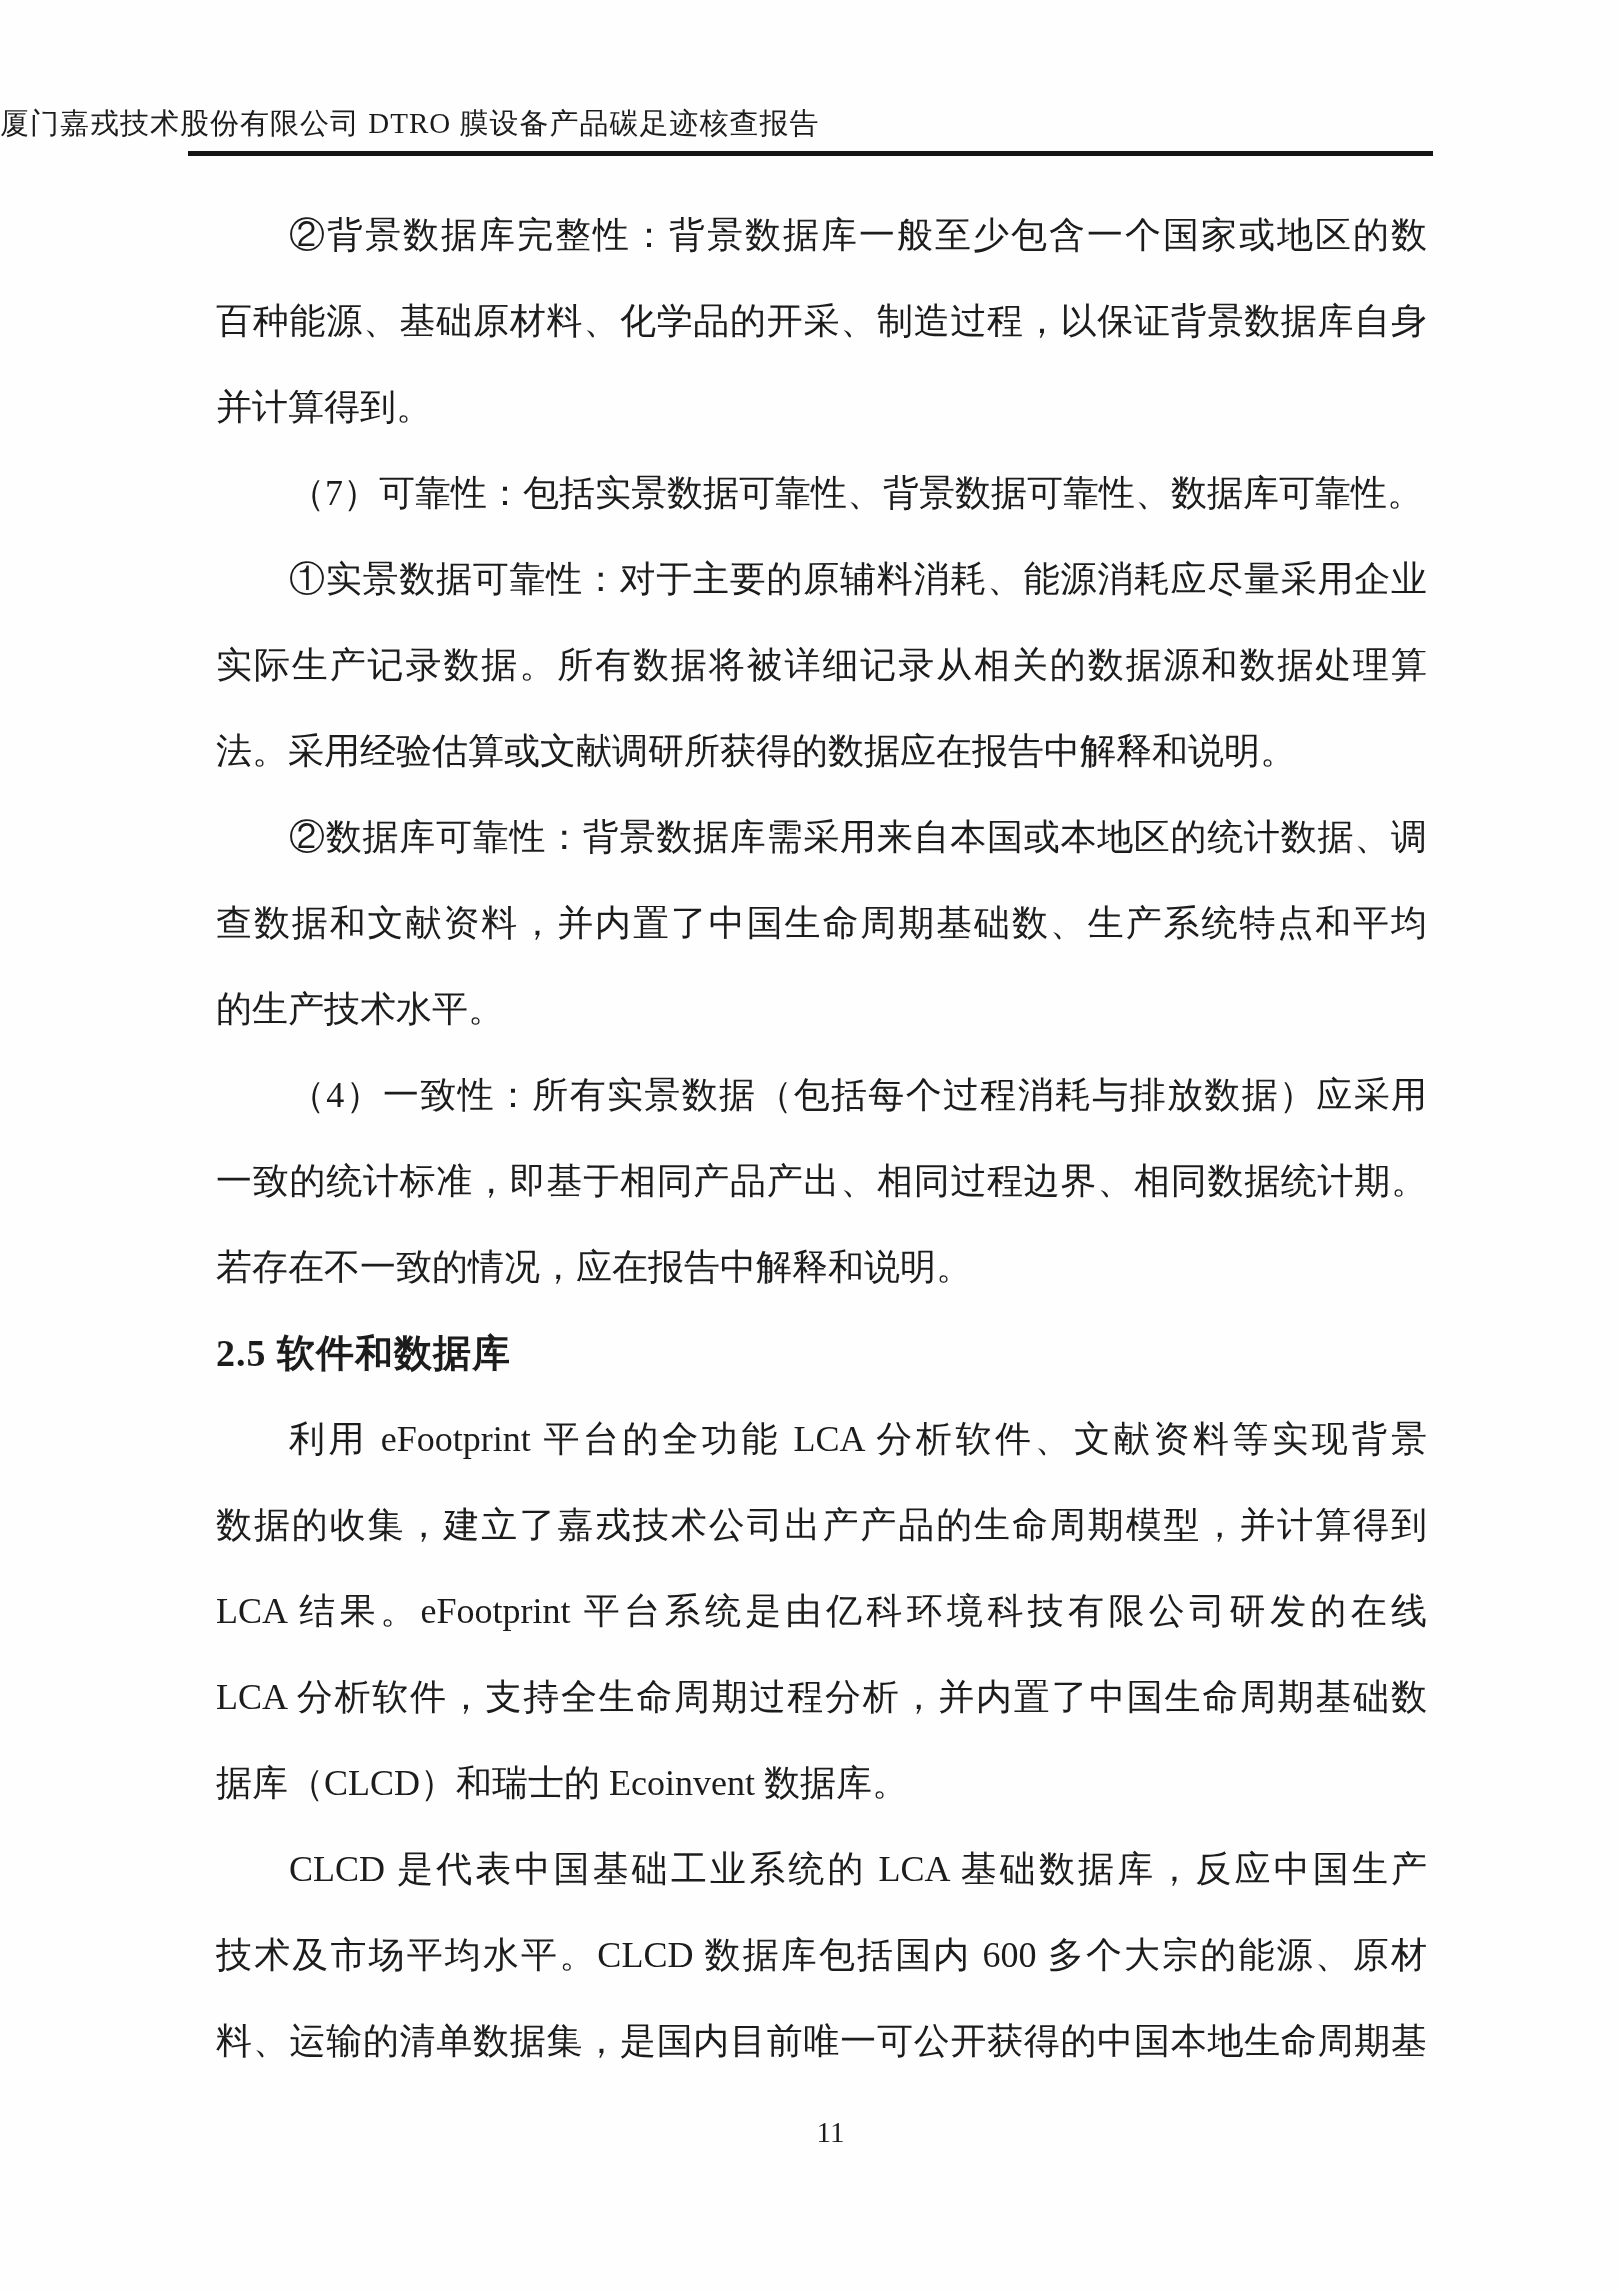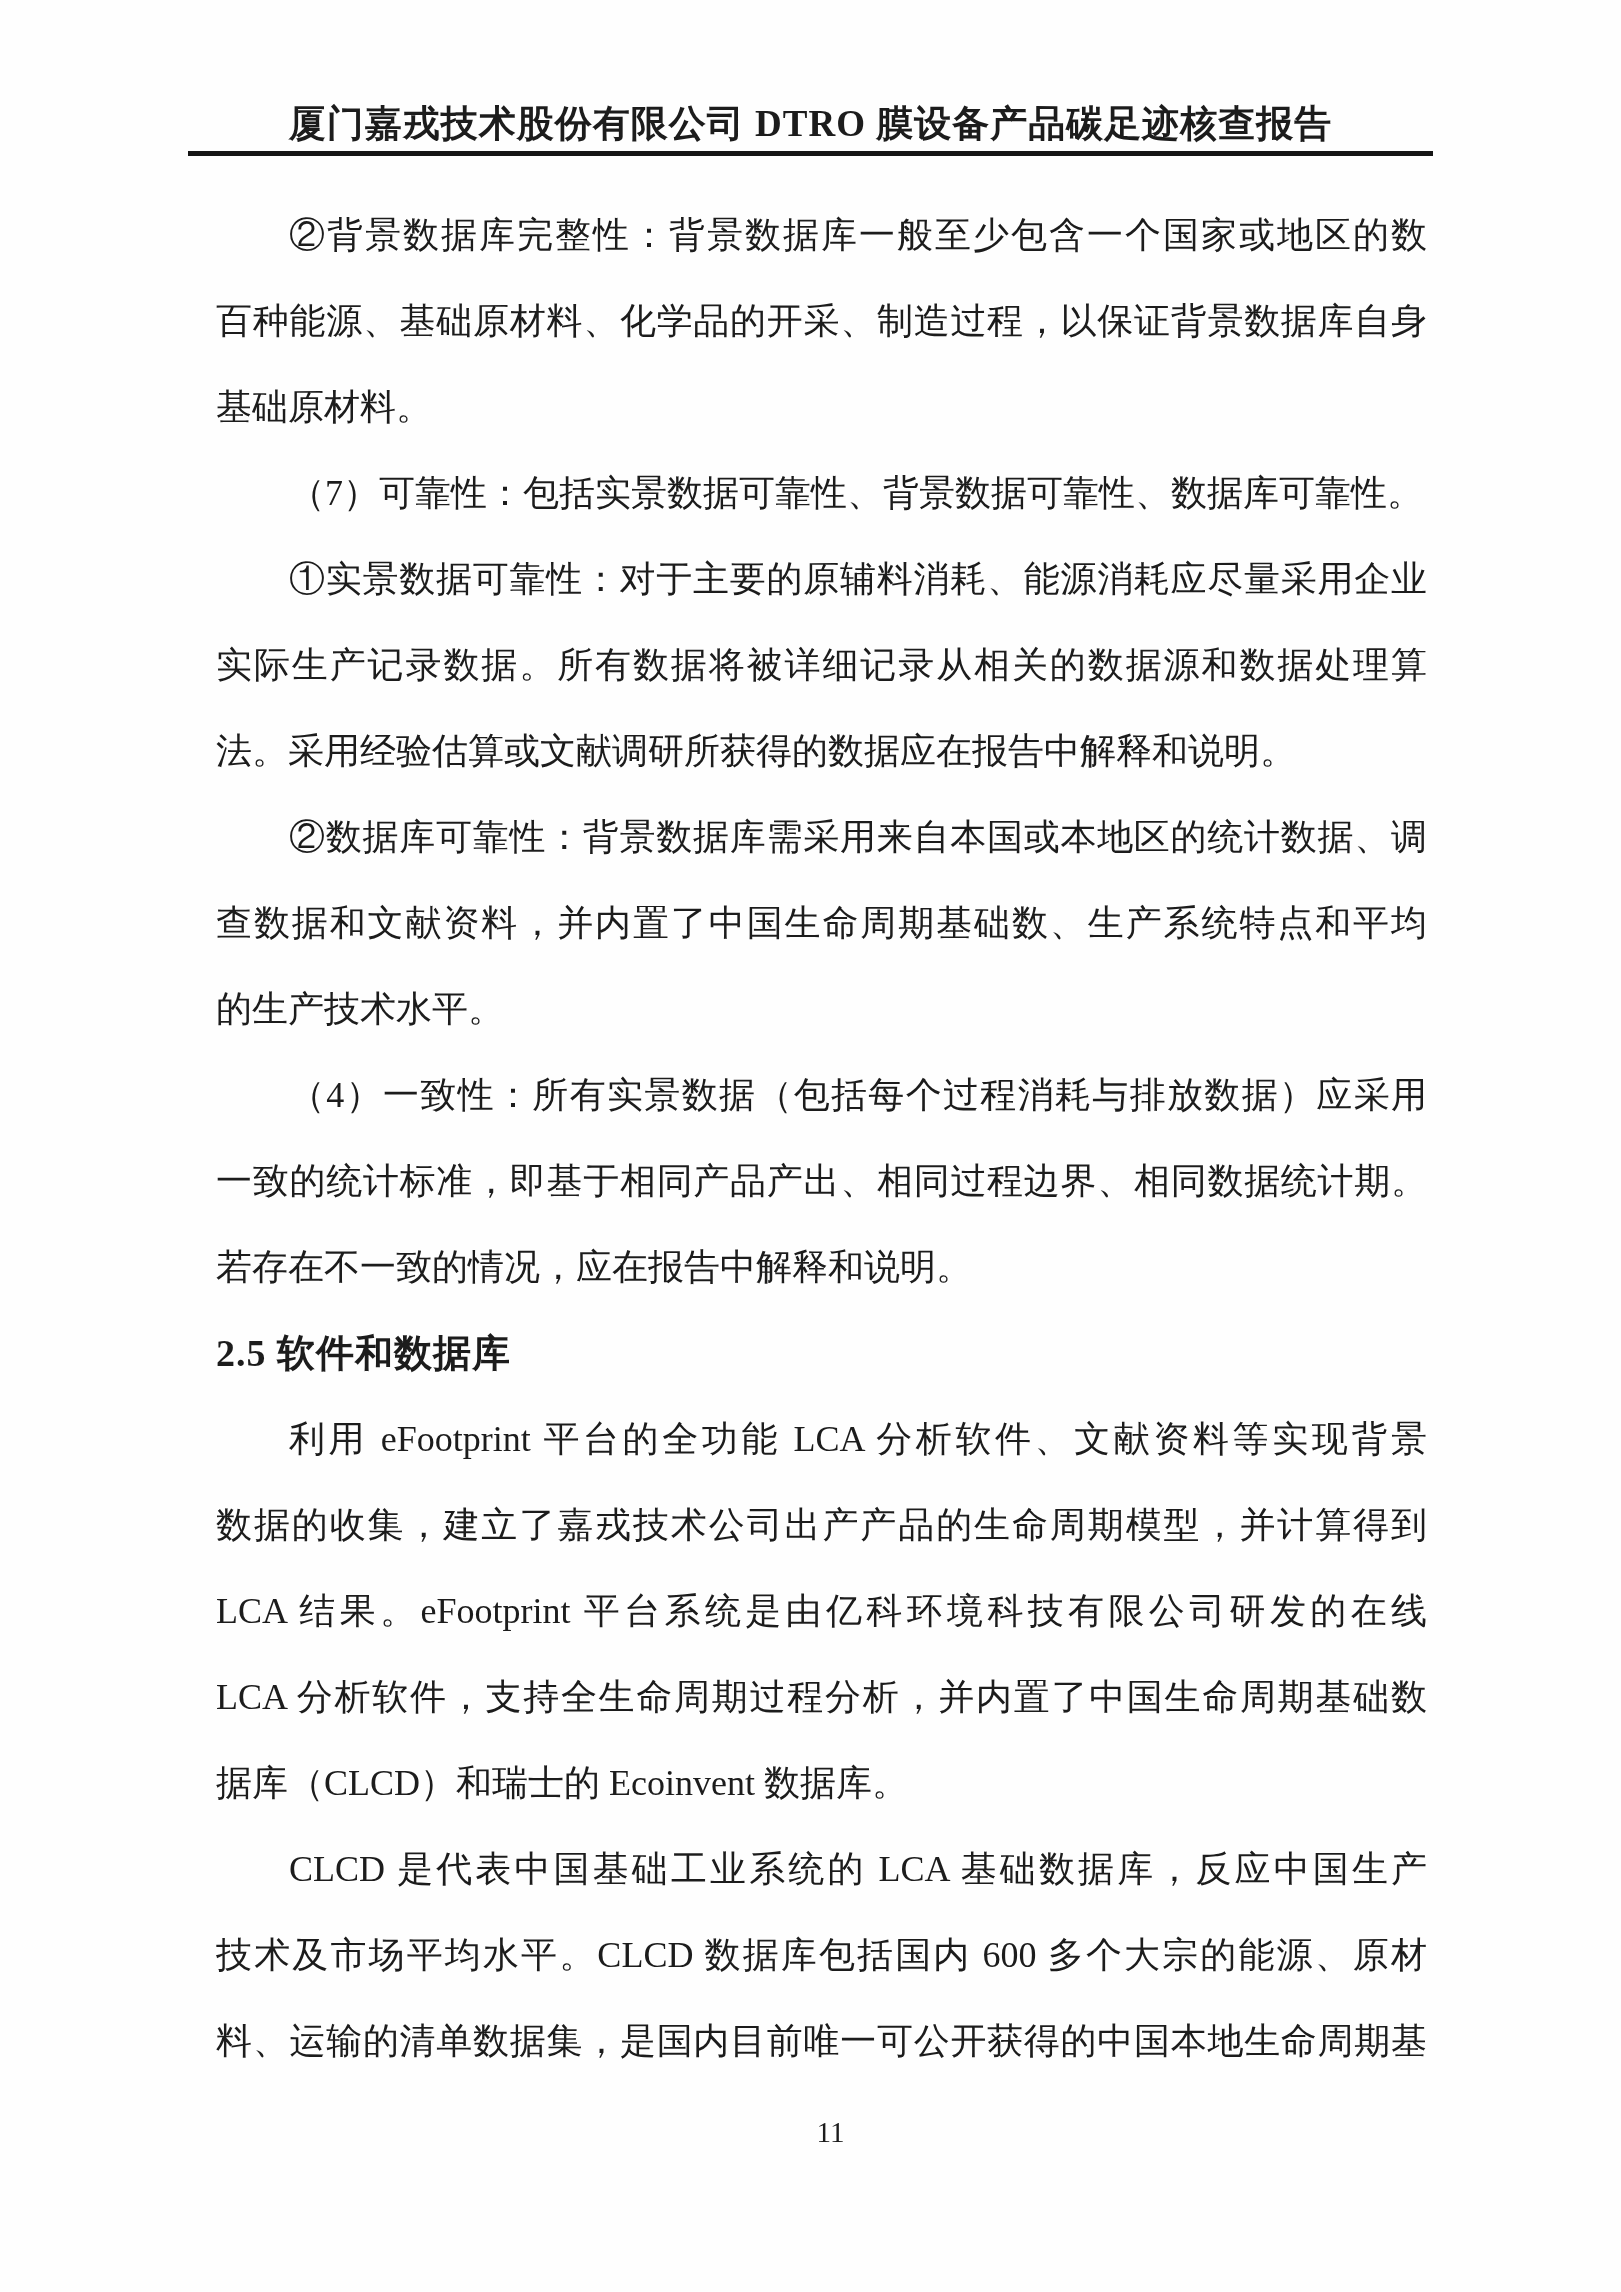--- a/index.html
+++ b/index.html
@@ -10,26 +10,24 @@
     background: #fefefe;
     overflow: hidden;
     font-family: "Liberation Serif", "DejaVu Serif", serif;
     color: #1c1c1c;
   }
   .page-header-title {
     position: absolute;
     top: 104px;
     left: 0;
     width: 100%;
-    text-align: center;
-    font-size: 37px;
+    font-size: 29px;
     line-height: 39px;
     letter-spacing: 1px;
     white-space: nowrap;
-    font-weight: bold;
   }
   .header-rule {
     position: absolute;
     top: 151px;
     left: 188px;
     width: 1245px;
     height: 4.9px;
     background: #151515;
   }
   .body-text {
@@ -70,21 +68,21 @@
 
 <div class="page">
 
   <div class="page-header-title">厦门嘉戎技术股份有限公司 DTRO 膜设备产品碳足迹核查报告</div>
 
   <div class="header-rule"></div>
 
   <main class="body-text" id="lines">
       <div class="line indent fill">②背景数据库完整性：背景数据库一般至少包含一个国家或地区的数</div>
       <div class="line fill">百种能源、基础原材料、化学品的开采、制造过程，以保证背景数据库自身</div>
-      <div class="line">基础原材料。</div>
+      <div class="line">并计算得到。</div>
       <div class="line indent">（7）可靠性：包括实景数据可靠性、背景数据可靠性、数据库可靠性。</div>
       <div class="line indent fill">①实景数据可靠性：对于主要的原辅料消耗、能源消耗应尽量采用企业</div>
       <div class="line fill">实际生产记录数据。所有数据将被详细记录从相关的数据源和数据处理算</div>
       <div class="line">法。采用经验估算或文献调研所获得的数据应在报告中解释和说明。</div>
       <div class="line indent fill">②数据库可靠性：背景数据库需采用来自本国或本地区的统计数据、调</div>
       <div class="line fill">查数据和文献资料，并内置了中国生命周期基础数、生产系统特点和平均</div>
       <div class="line">的生产技术水平。</div>
       <div class="line indent fill">（4）一致性：所有实景数据（包括每个过程消耗与排放数据）应采用</div>
       <div class="line fill">一致的统计标准，即基于相同产品产出、相同过程边界、相同数据统计期。</div>
       <div class="line">若存在不一致的情况，应在报告中解释和说明。</div>

